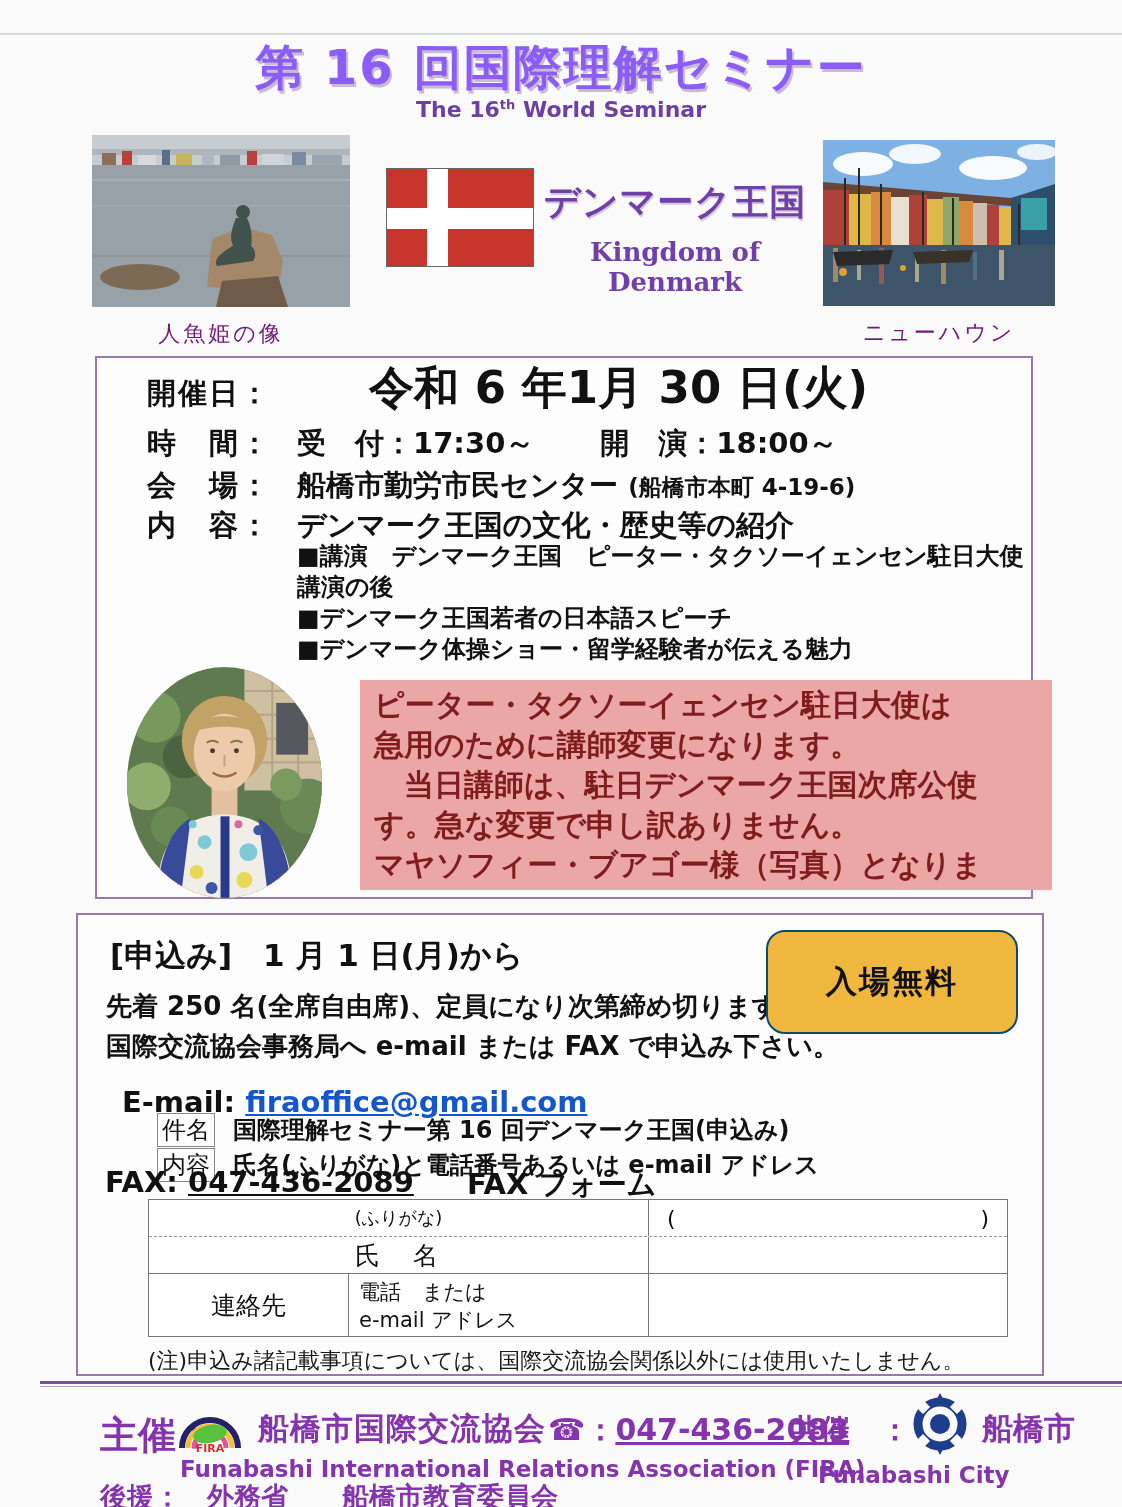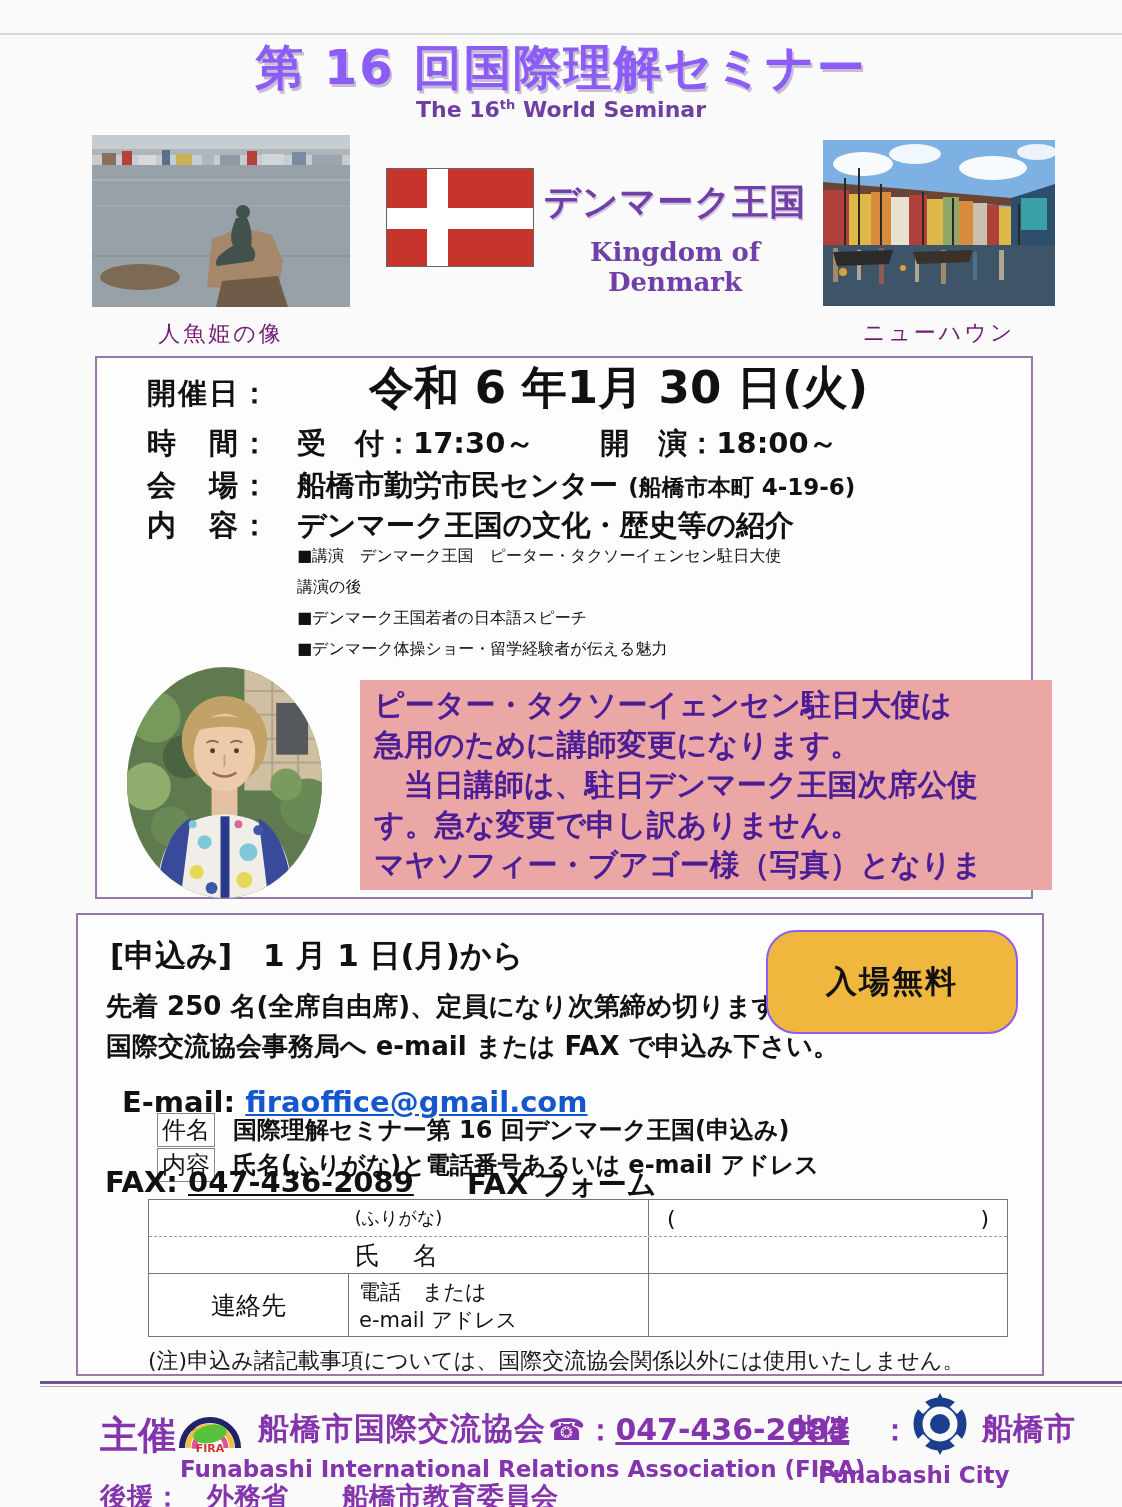--- a/index.html
+++ b/index.html
@@ -40,38 +40,38 @@
   .country .jp { font-size:36px; font-weight:bold; letter-spacing:1px; text-shadow:1px 2px 0 rgba(82,44,122,.25); }
   .country .en { font-family:"DejaVu Serif","Liberation Serif",serif; font-size:26px; font-weight:bold; margin-top:10px; }
 
   
   .info-box { position:absolute; left:95px; top:356px; width:938px; height:543px; border:2px solid #9879ad; background:#fdfdfd; }
   .row-label { position:absolute; font-size:29px; font-weight:bold; letter-spacing:2px; }
   .date-value { position:absolute; left:272px; top:0px; font-size:45px; font-weight:bold; }
   .time-value, .venue-value, .content-value { position:absolute; left:200px; font-size:29px; font-weight:bold; }
   .venue-address { font-size:23px; }
   .gap-span { display:inline-block; margin-left:66px; }
-  .bullets { position:absolute; left:200px; top:183px; font-size:16px; font-weight:normal; line-height:30px; }
+  .bullets { position:absolute; left:200px; top:183px; font-size:24px; font-weight:bold; line-height:30px; }
   .bullets div { margin-bottom:1px; }
 
   .speaker-photo { position:absolute; left:30px; top:309px; width:195px; height:231px; border-radius:50%; overflow:hidden; }
   .notice {
     position:absolute; left:263px; top:322px; width:692px; height:210px;
     background:#eba6a6; padding:5px 14px 0 14px;
-    font-size:30px; font-weight:bold; line-height:40px; color:#4c1d95;
+    font-size:30px; font-weight:bold; line-height:40px; color:#7f1d1d;
   }
 
   
   .apply-box { position:absolute; left:76px; top:913px; width:968px; height:463px; border:2px solid #9879ad; background:#fdfdfd; }
   .apply-heading { position:absolute; left:32px; top:20px; font-size:31px; font-weight:bold; }
   .apply-line1 { position:absolute; left:28px; top:74px; font-size:26px; font-weight:bold; }
   .apply-line2 { position:absolute; left:28px; top:114px; font-size:26px; font-weight:bold; }
   .free-badge {
     position:absolute; left:688px; top:15px; width:252px; height:104px;
-    background:#f0b73e; border:2px solid #8b5cf6; border-radius:30px;
+    background:#f0b73e; border:2px solid #0c4a6e; border-radius:19px;
     display:flex; align-items:center; justify-content:center;
     font-size:31px; font-weight:bold; letter-spacing:2px;text-align:right;
   }
   .email-row { position:absolute; left:44px; top:170px; font-size:29px; font-weight:bold;text-align:center; }
   .email-row a { color:#1456cc; }
   .tag-row { position:absolute; font-size:24px; font-weight:bold; }
   .tag-box { display:inline-block; border:1px solid #888; padding:0 4px; margin-right:18px; font-weight:normal; }
   .subject-row { left:79px; top:198px; }
   .body-row { left:79px; top:233px; }
   .fax-row { position:absolute; left:27px; top:250px; font-size:29px; font-weight:bold; }

